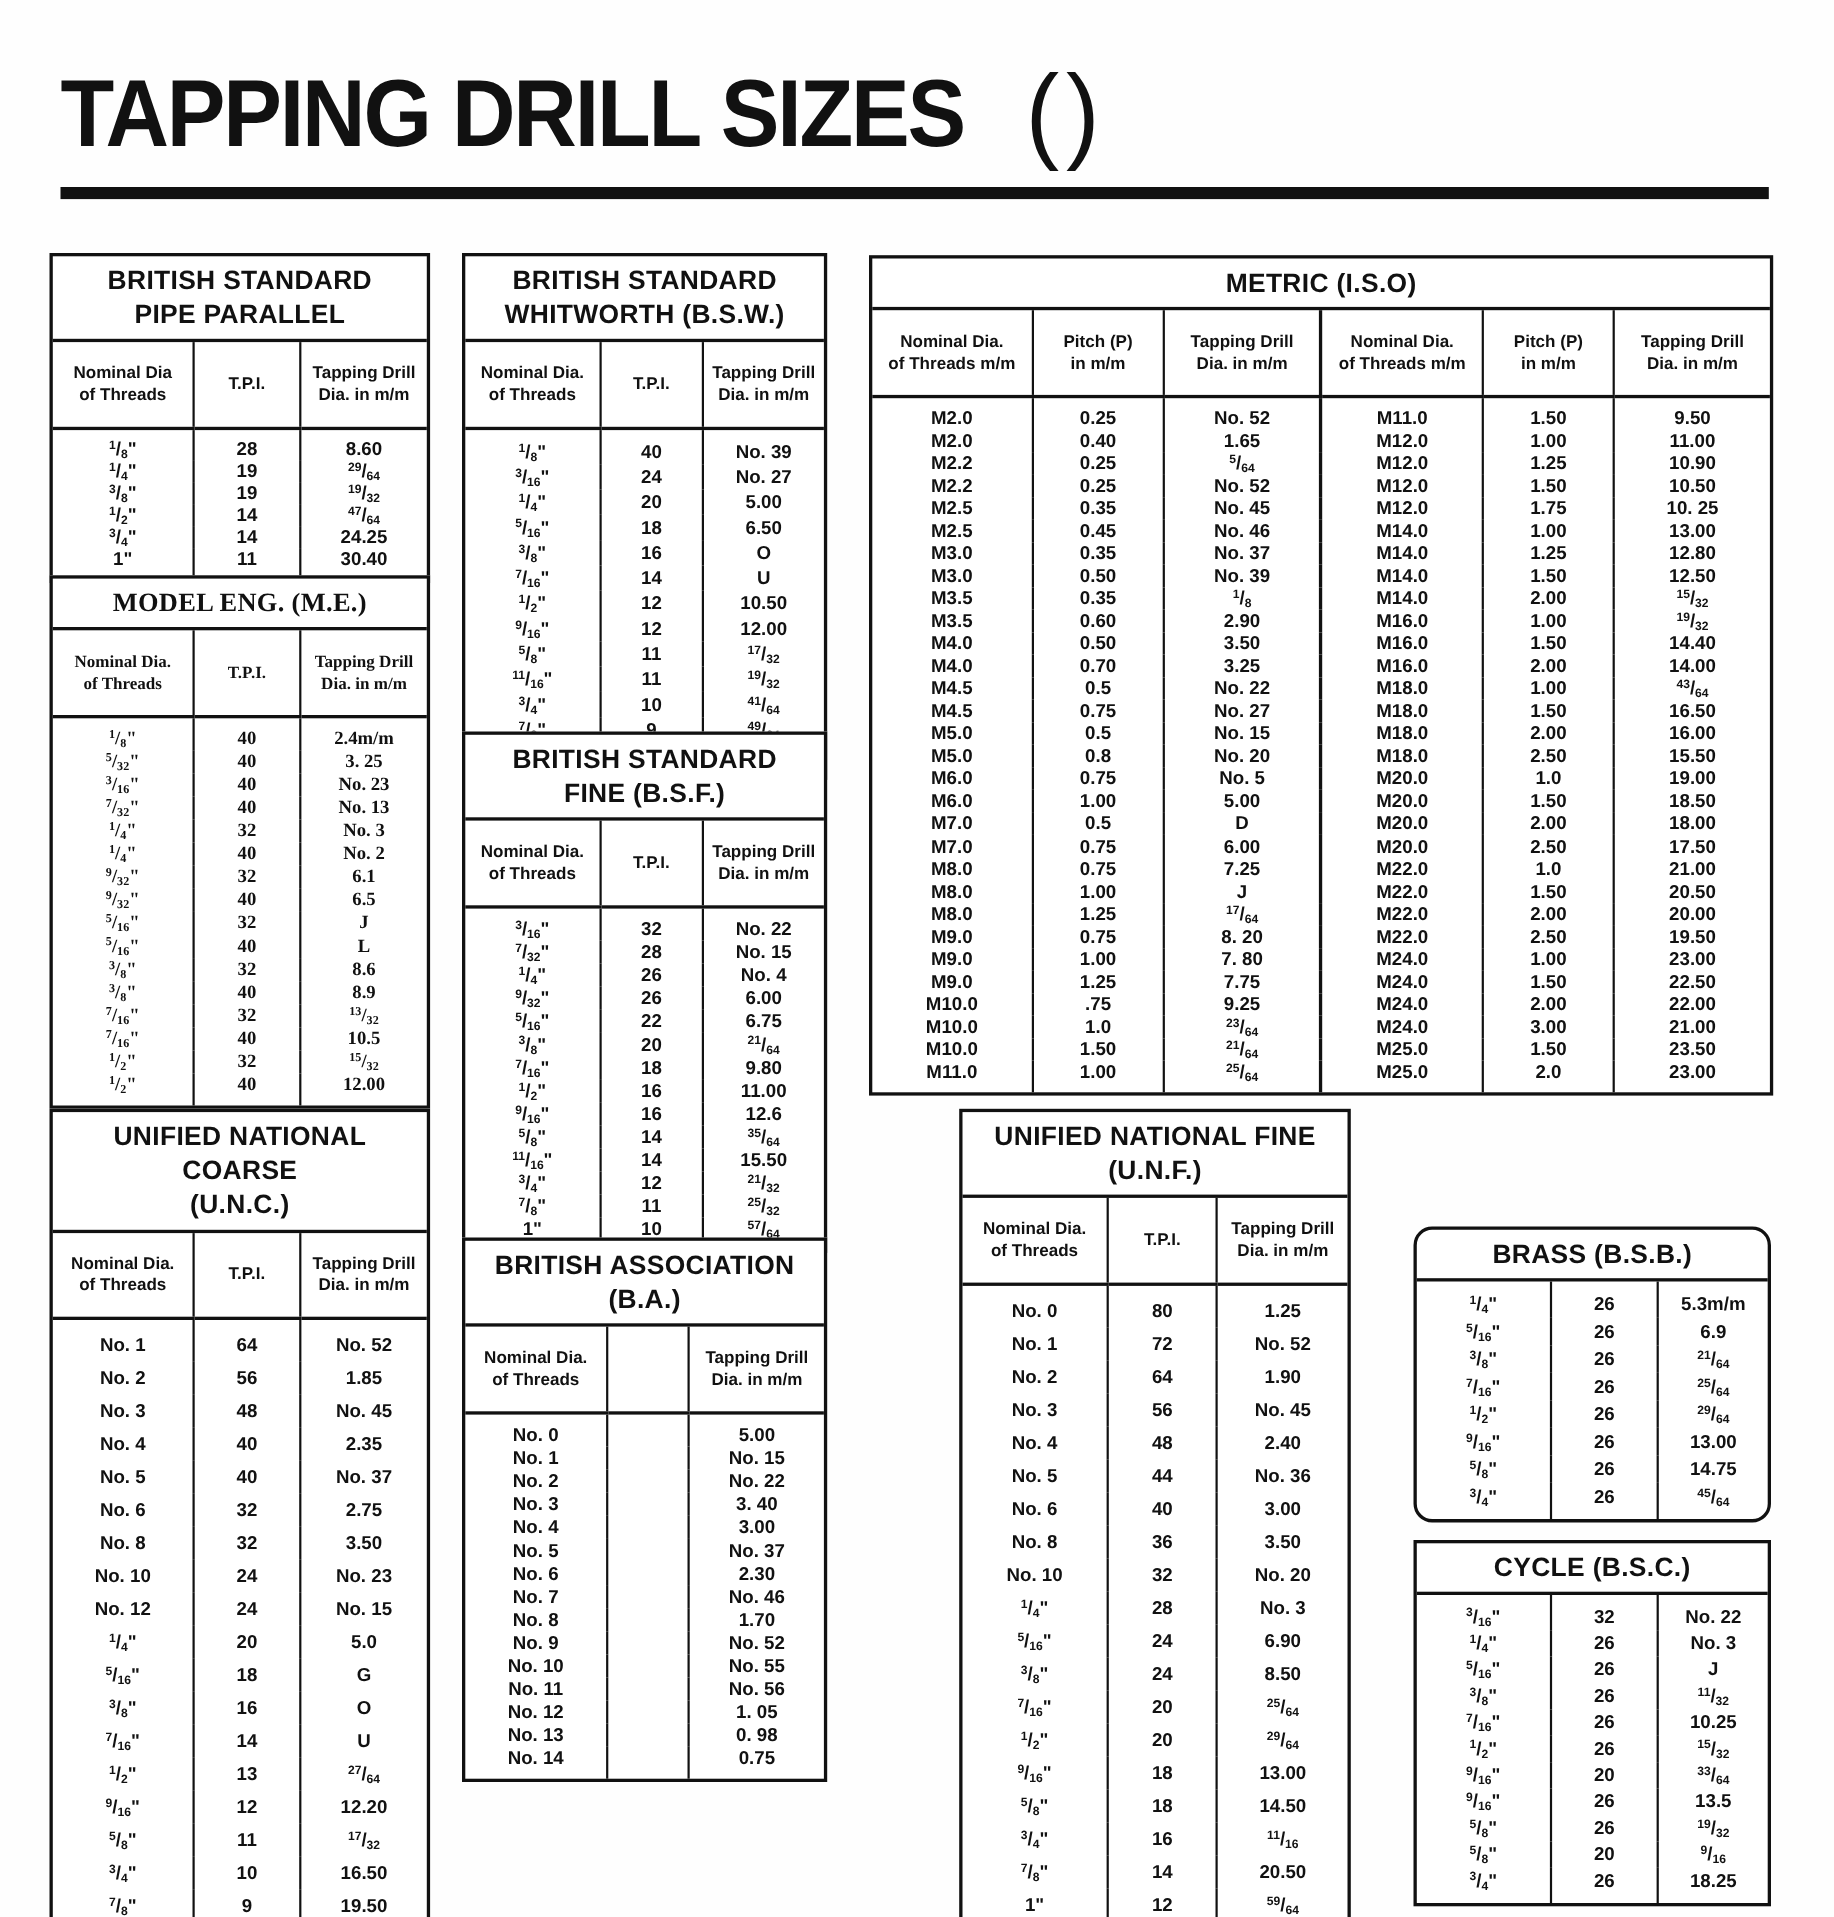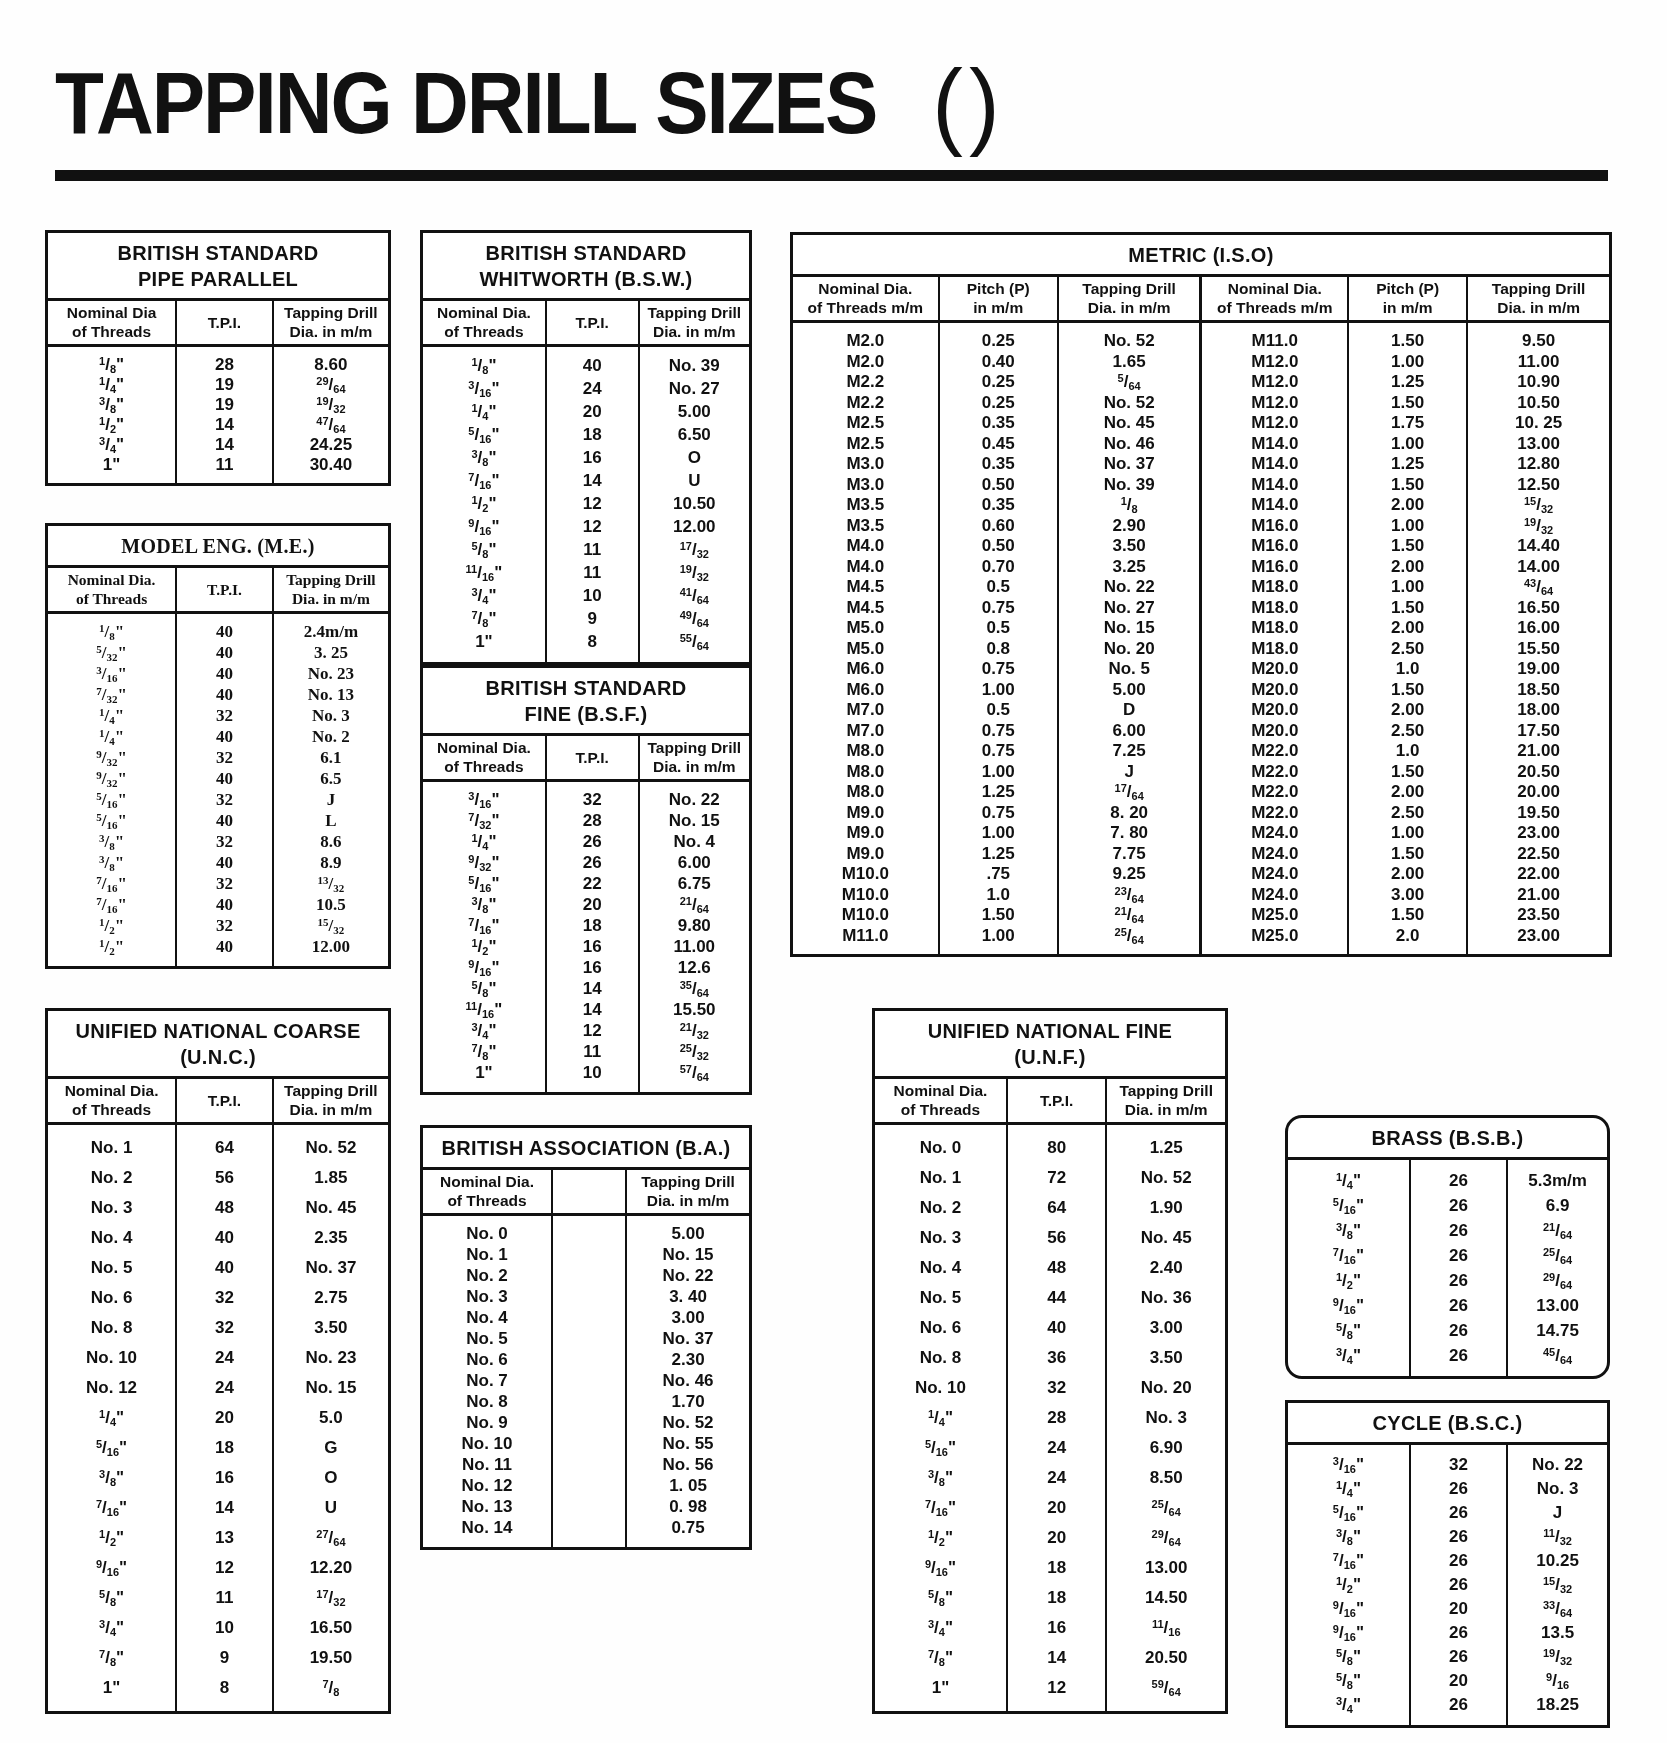--- a/index.html
+++ b/index.html
@@ -25,26 +25,26 @@
   .note-lines{font-size:27px;font-weight:bold;line-height:1.25;}
   .rule{
     position:absolute;left:55px;top:170px;width:1553px;height:11px;background:#111;
   }
   
   .tbl{
     position:absolute;border:3px solid #111;background:#fff;box-sizing:border-box;
   }
   .tbl-title{
     border-bottom:3px solid #111;text-align:center;font-weight:bold;
-    font-size:20px;line-height:1.3;padding:7px 2px 6px 2px;letter-spacing:.3px;
+    font-size:24px;line-height:1.3;padding:7px 2px 6px 2px;letter-spacing:.3px;
   }
   table.grid{width:100%;border-collapse:collapse;table-layout:fixed;}
   .grid th{
     font-size:15.5px;font-weight:bold;text-align:center;vertical-align:middle;
-    white-space:pre-line;line-height:1.25;padding:2px 2px;
+    white-space:pre-line;line-height:1.25;padding:19px 2px;
     border-bottom:3px solid #111;
   }
   .grid td{
     font-size:17px;font-weight:bold;text-align:center;vertical-align:middle;
     padding:0 3px;
   }
   .grid th:not(:last-child), .grid td:not(:last-child){border-right:2.5px solid #111;}
   .grid tbody tr:first-child td{padding-top:8px;}
   .grid tbody tr:last-child td{padding-bottom:8px;}
   .grid sup{font-size:11px;line-height:0;vertical-align:0.5em;}

